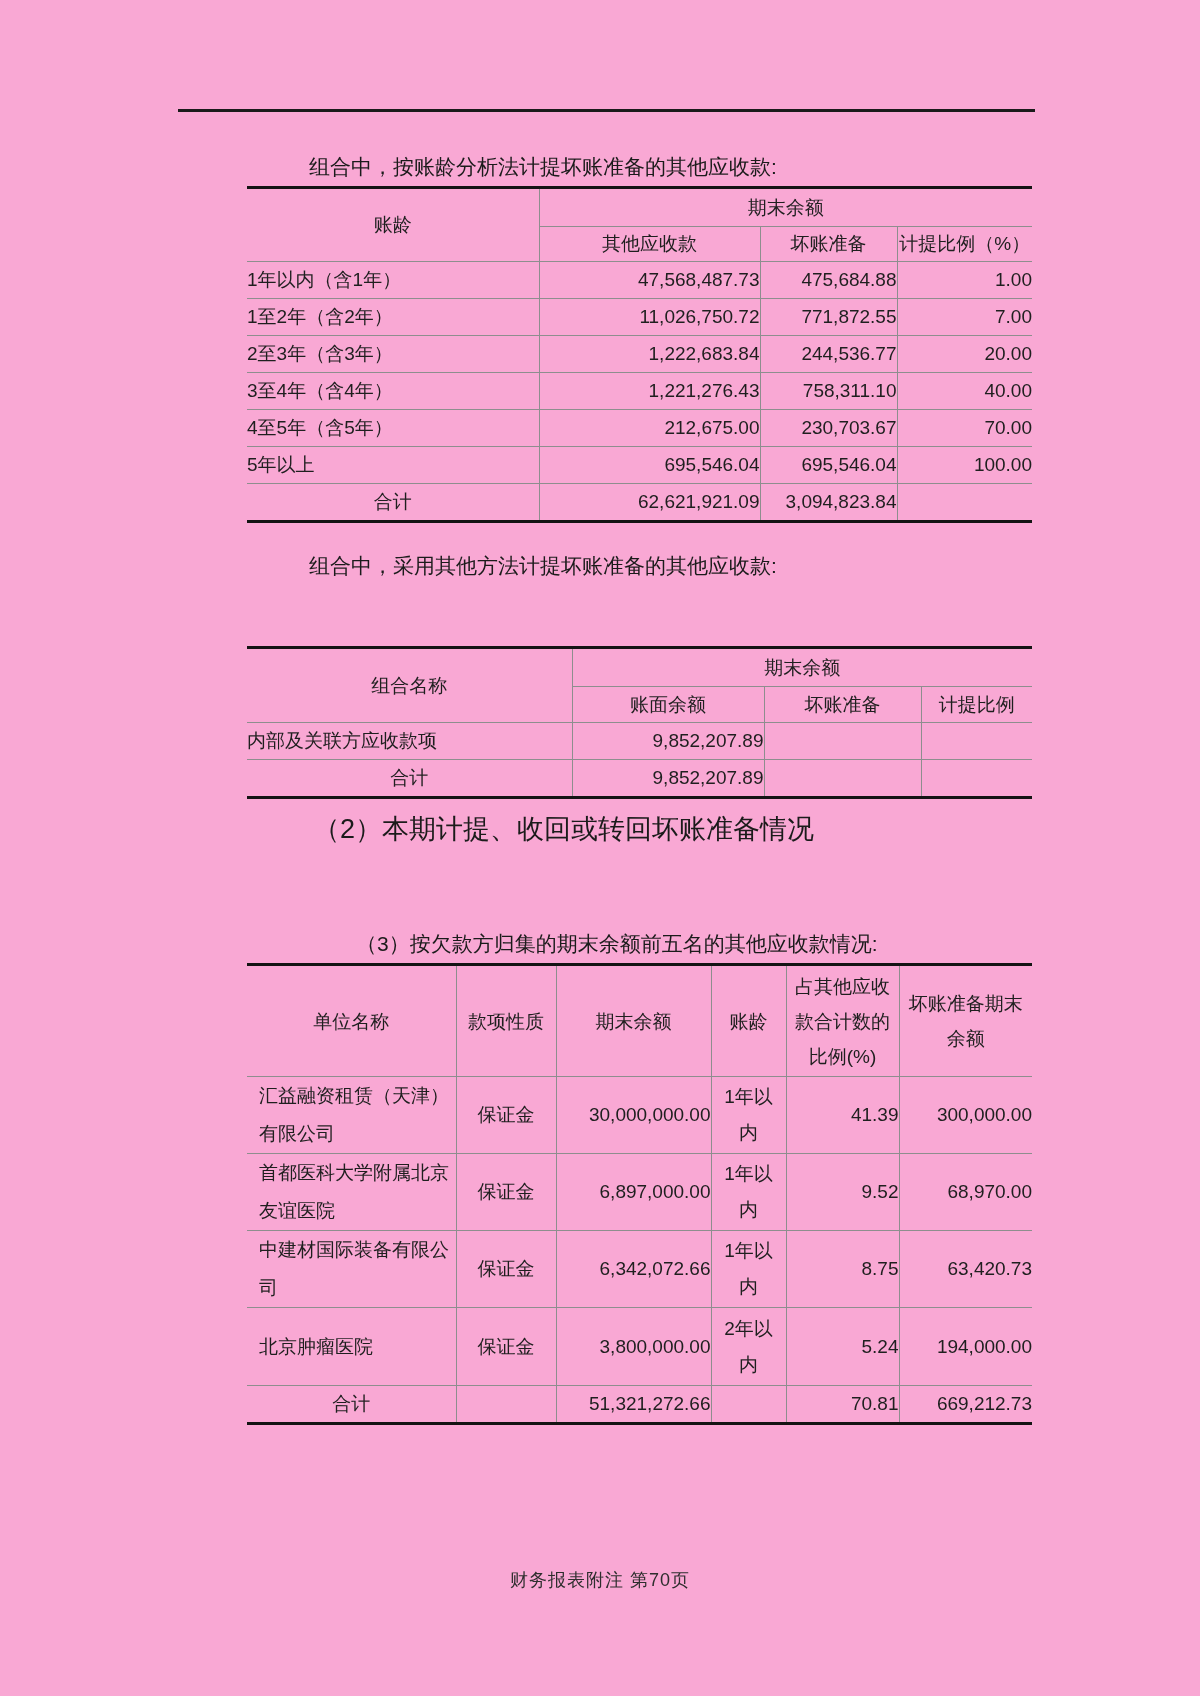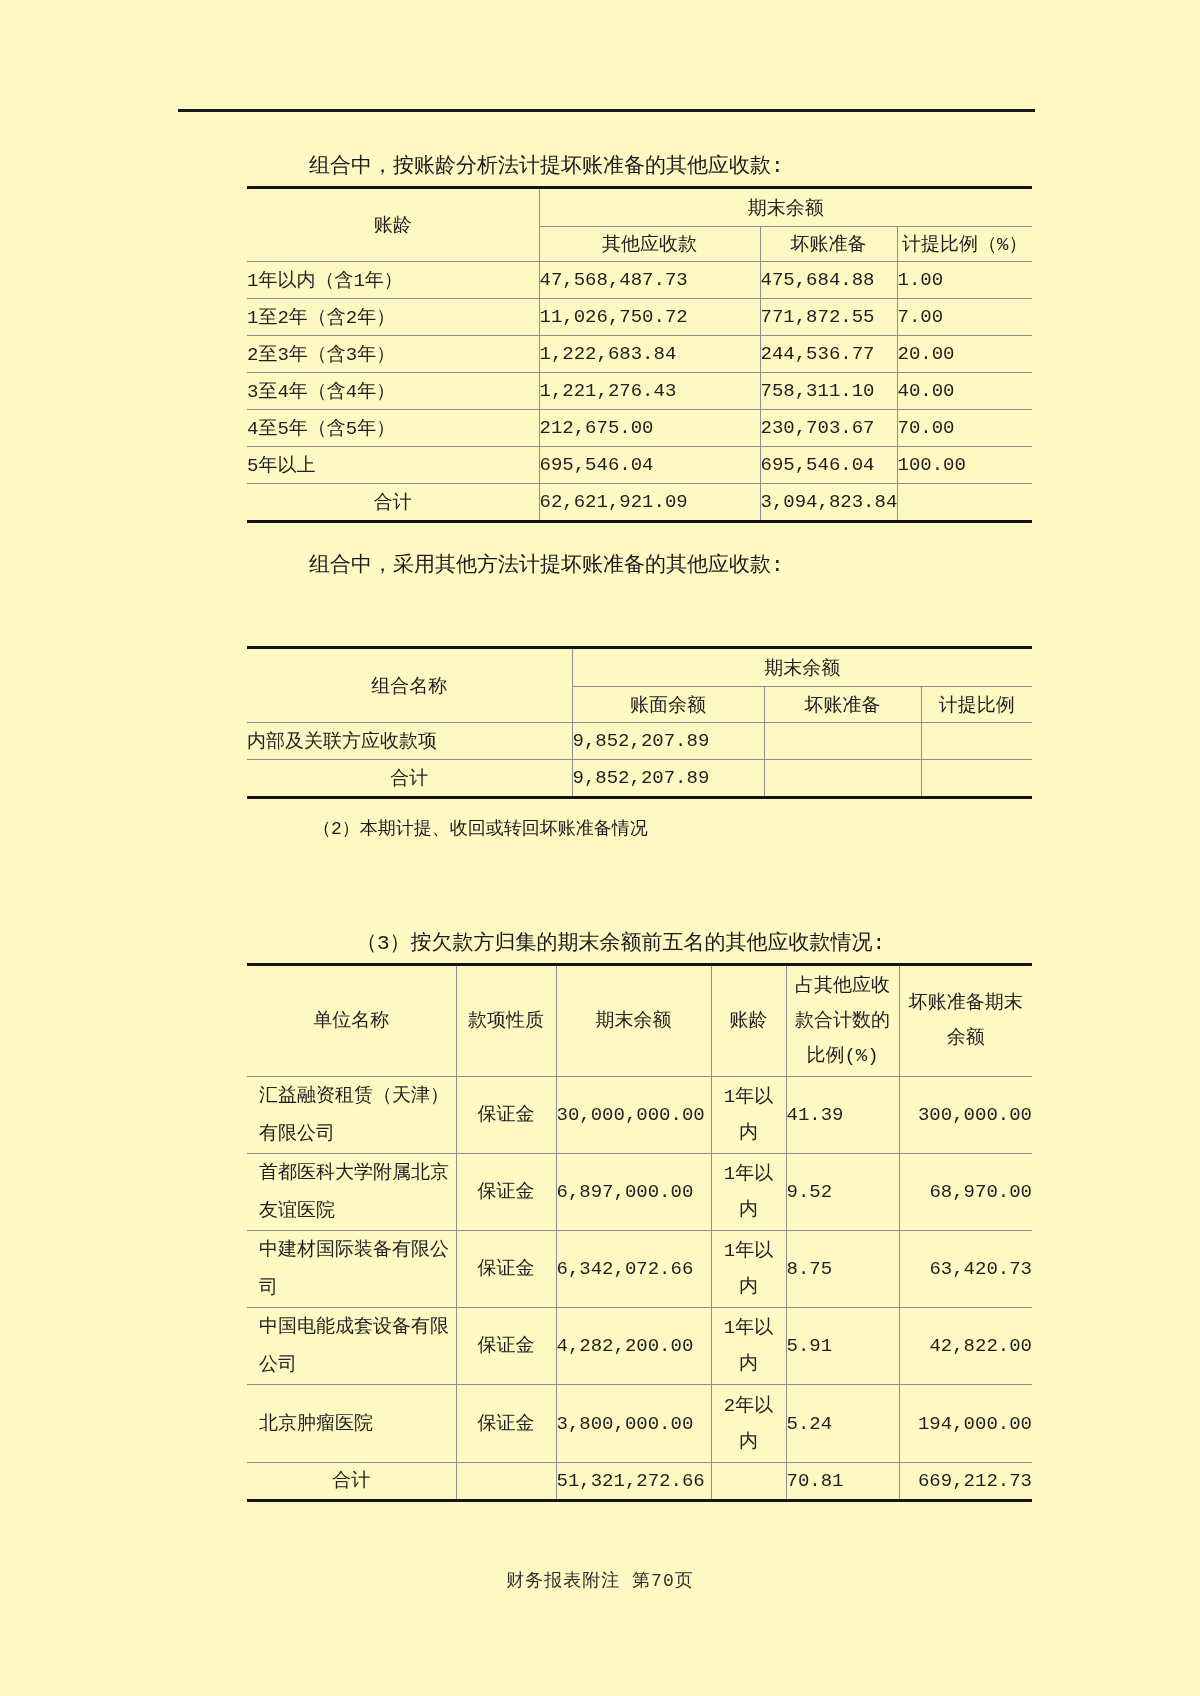--- a/index.html
+++ b/index.html
@@ -1,28 +1,28 @@
 <!DOCTYPE html>
 <html><head>
 <meta charset="utf-8">
 <style>
   html,body{margin:0;padding:0;background:#ffffff;}
-  .page{position:relative;width:1200px;height:1696px;background:#fef9c3;overflow:hidden;
-        font-family:Liberation Mono, monospace;color:#1f1f1f;}
+  .page{position:relative;width:1200px;height:1696px;background:#f9a8d4;overflow:hidden;
+        font-family:Liberation Sans, sans-serif;color:#1f1f1f;}
   .rule{position:absolute;left:178px;top:109px;width:857px;height:3px;background:#1a1a1a;}
   .sec-title{position:absolute;font-size:21px;line-height:27px;white-space:nowrap;color:#1b1b1b;}
-  .para{position:absolute;font-size:18px;line-height:27px;white-space:nowrap;color:#1b1b1b;}
+  .para{position:absolute;font-size:27px;line-height:27px;white-space:nowrap;color:#1b1b1b;}
   table.t{position:absolute;left:247px;width:785px;border-collapse:collapse;table-layout:fixed;
           font-size:19px;color:#1f1f1f;border-top:3px solid #141414;border-bottom:3px solid #141414;}
   table.t td{border:1px solid #8e8e8e;vertical-align:middle;overflow:hidden;padding:0;}
   table.t tr td:first-child{border-left:none;}
   table.t tr td:last-child{border-right:none;}
   td.ctr{text-align:center;}
   td.lbl{text-align:left;padding-left:13px;}
-  td.num{padding-right:12px;}
+  td.num{text-align:right;padding-right:12px;}
   td.num6{text-align:right;padding-right:14px;}
   .t3 td{line-height:36px;}
   .t3 td.hd{line-height:35px;text-align:center;}
   .t3 td.co{padding-left:12px;padding-right:6px;text-align:left;line-height:38px;}
   .t3 td.age{text-align:center;padding:0 8px;}
   .footer{position:absolute;left:0;top:1568px;width:1200px;text-align:center;
           font-size:18px;color:#2e2e2e;letter-spacing:1px;}
 </style>
 </head>
 <body>
@@ -168,28 +168,20 @@
       <td class="num6">68,970.00</td>
     </tr>
     <tr style="height:77px">
       <td class="co">中建材国际装备有限公司</td>
       <td class="ctr">保证金</td>
       <td class="num">6,342,072.66</td>
       <td class="age">1年以内</td>
       <td class="num">8.75</td>
       <td class="num6">63,420.73</td>
     </tr>
-    <tr style="height:70px">
-      <td class="co">中国电能成套设备有限公司</td>
-      <td class="ctr">保证金</td>
-      <td class="num">4,282,200.00</td>
-      <td class="age">1年以内</td>
-      <td class="num">5.91</td>
-      <td class="num6">42,822.00</td>
-    </tr>
     <tr style="height:78px">
       <td class="co">北京肿瘤医院</td>
       <td class="ctr">保证金</td>
       <td class="num">3,800,000.00</td>
       <td class="age">2年以内</td>
       <td class="num">5.24</td>
       <td class="num6">194,000.00</td>
     </tr>
     <tr style="height:38px">
       <td class="ctr">合计</td>

